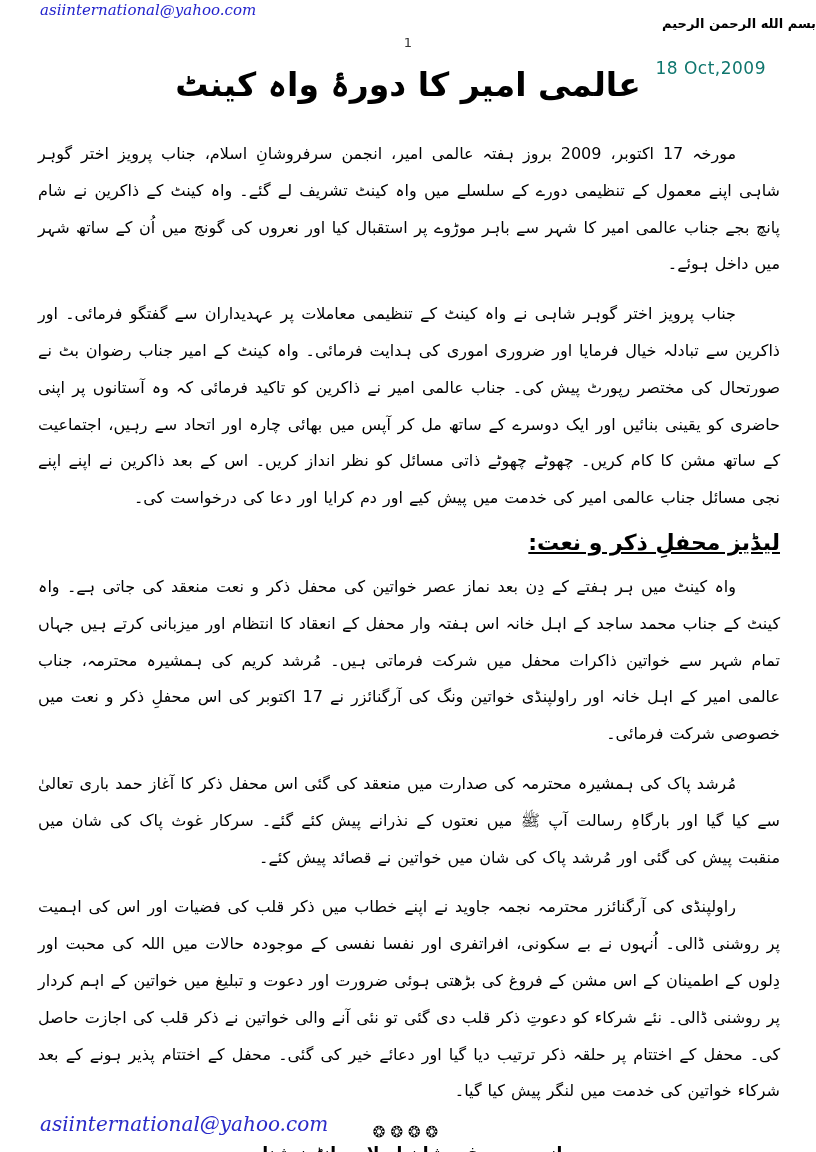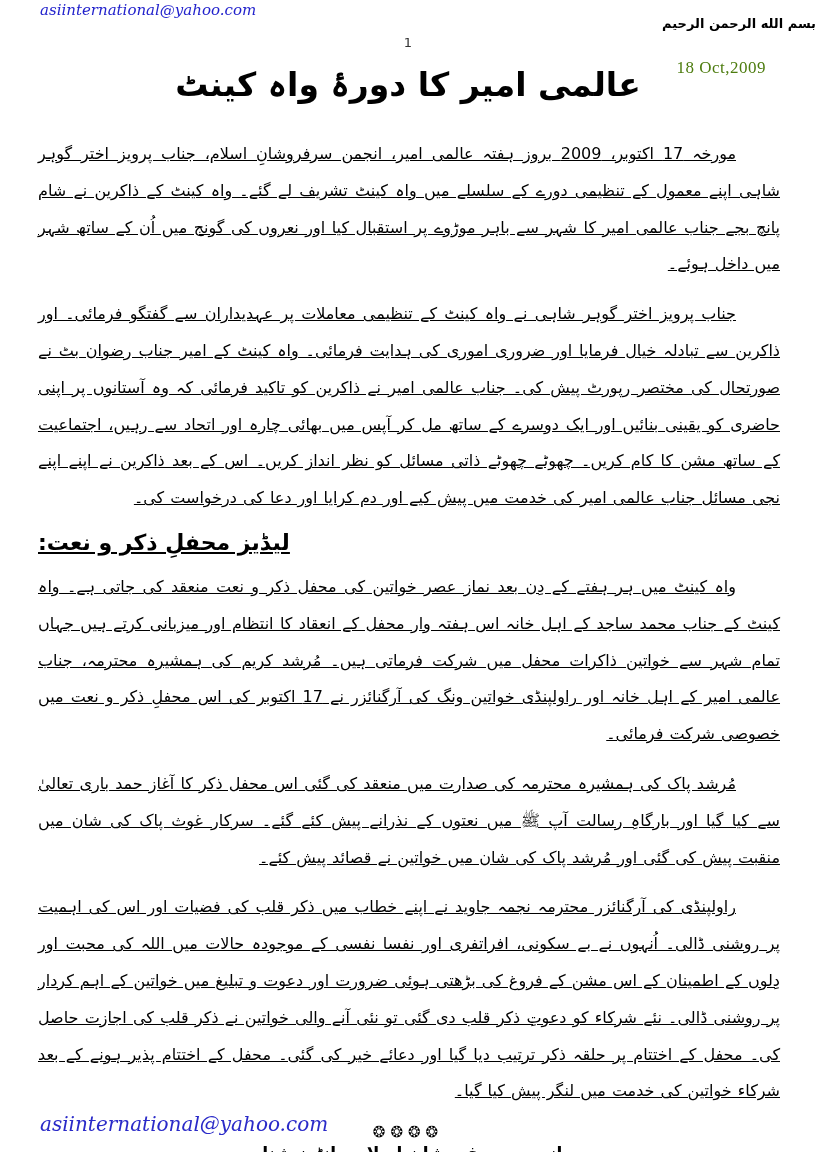--- a/index.html
+++ b/index.html
@@ -18,36 +18,36 @@
   .bismillah{
     position:absolute;top:16px;left:0;right:0;text-align:right;
     font-size:13px;font-weight:bold;direction:rtl;
   }
   .page-number{
     position:absolute;top:35px;left:0;right:0;text-align:center;
     font-size:13px;color:#333;
   }
   .date{
     position:absolute;top:58px;right:50px;
-    font-size:17px;color:#4d7c0f;letter-spacing:0.5px;font-family:Liberation Serif, serif;
+    font-size:17px;color:#0f766e;letter-spacing:0.5px;
   }
   .title{
     position:absolute;top:62px;left:0;right:0;margin:0;text-align:center;
     direction:rtl;font-size:33px;font-weight:bold;line-height:1.4;
   }
   
-  .content{padding:4px 36px 0 38px;direction:rtl;text-decoration:underline;}
+  .content{padding:4px 36px 0 38px;direction:rtl;}
   .content p{
     margin:0 0 13px 0;
     font-size:16px;line-height:2.3;
     text-align:justify;text-indent:44px;
     word-spacing:1px;
   }
   .section-heading{
-    margin:10px 0 14px 0;direction:rtl;text-align:left;
+    margin:10px 0 14px 0;direction:rtl;text-align:right;
     font-size:22px;font-weight:bold;
     text-decoration:underline;
   }
   
   .ornament{
     text-align:center;font-size:15px;letter-spacing:5px;
     margin-top:2px;color:#000;
   }
   .org-line{
     text-align:center;direction:rtl;

